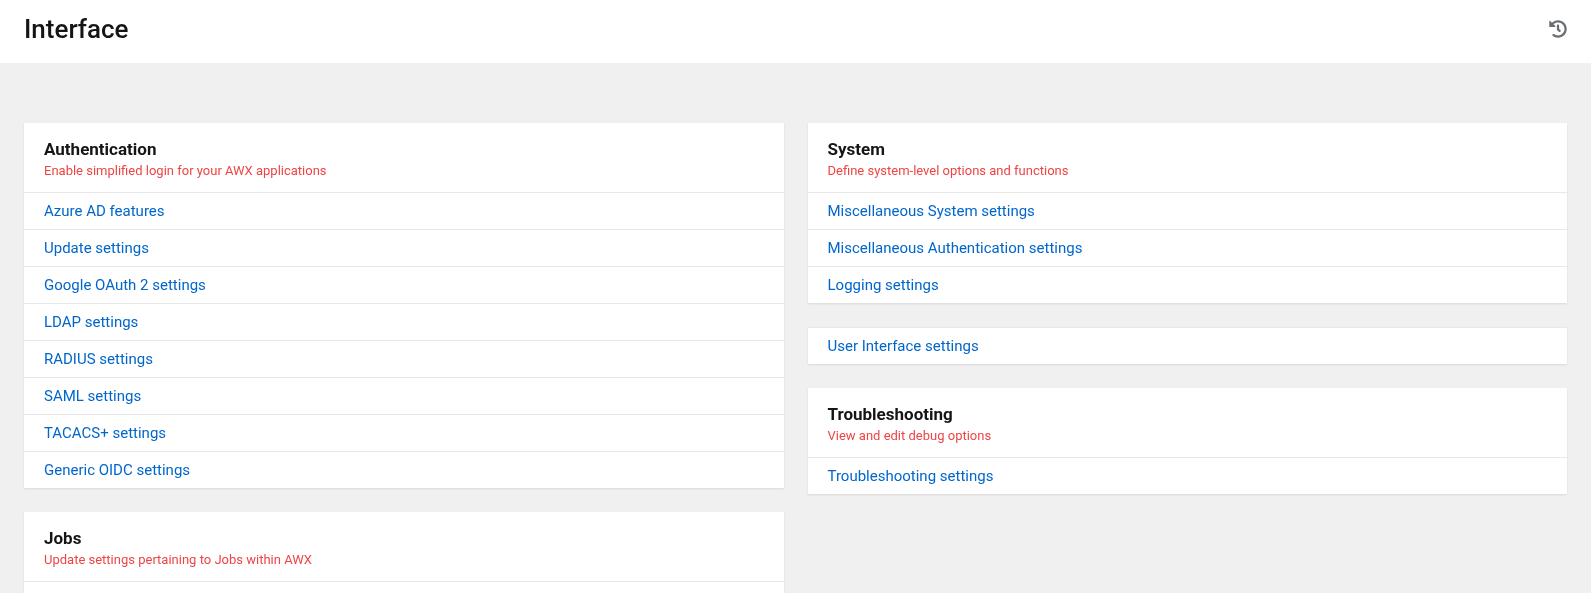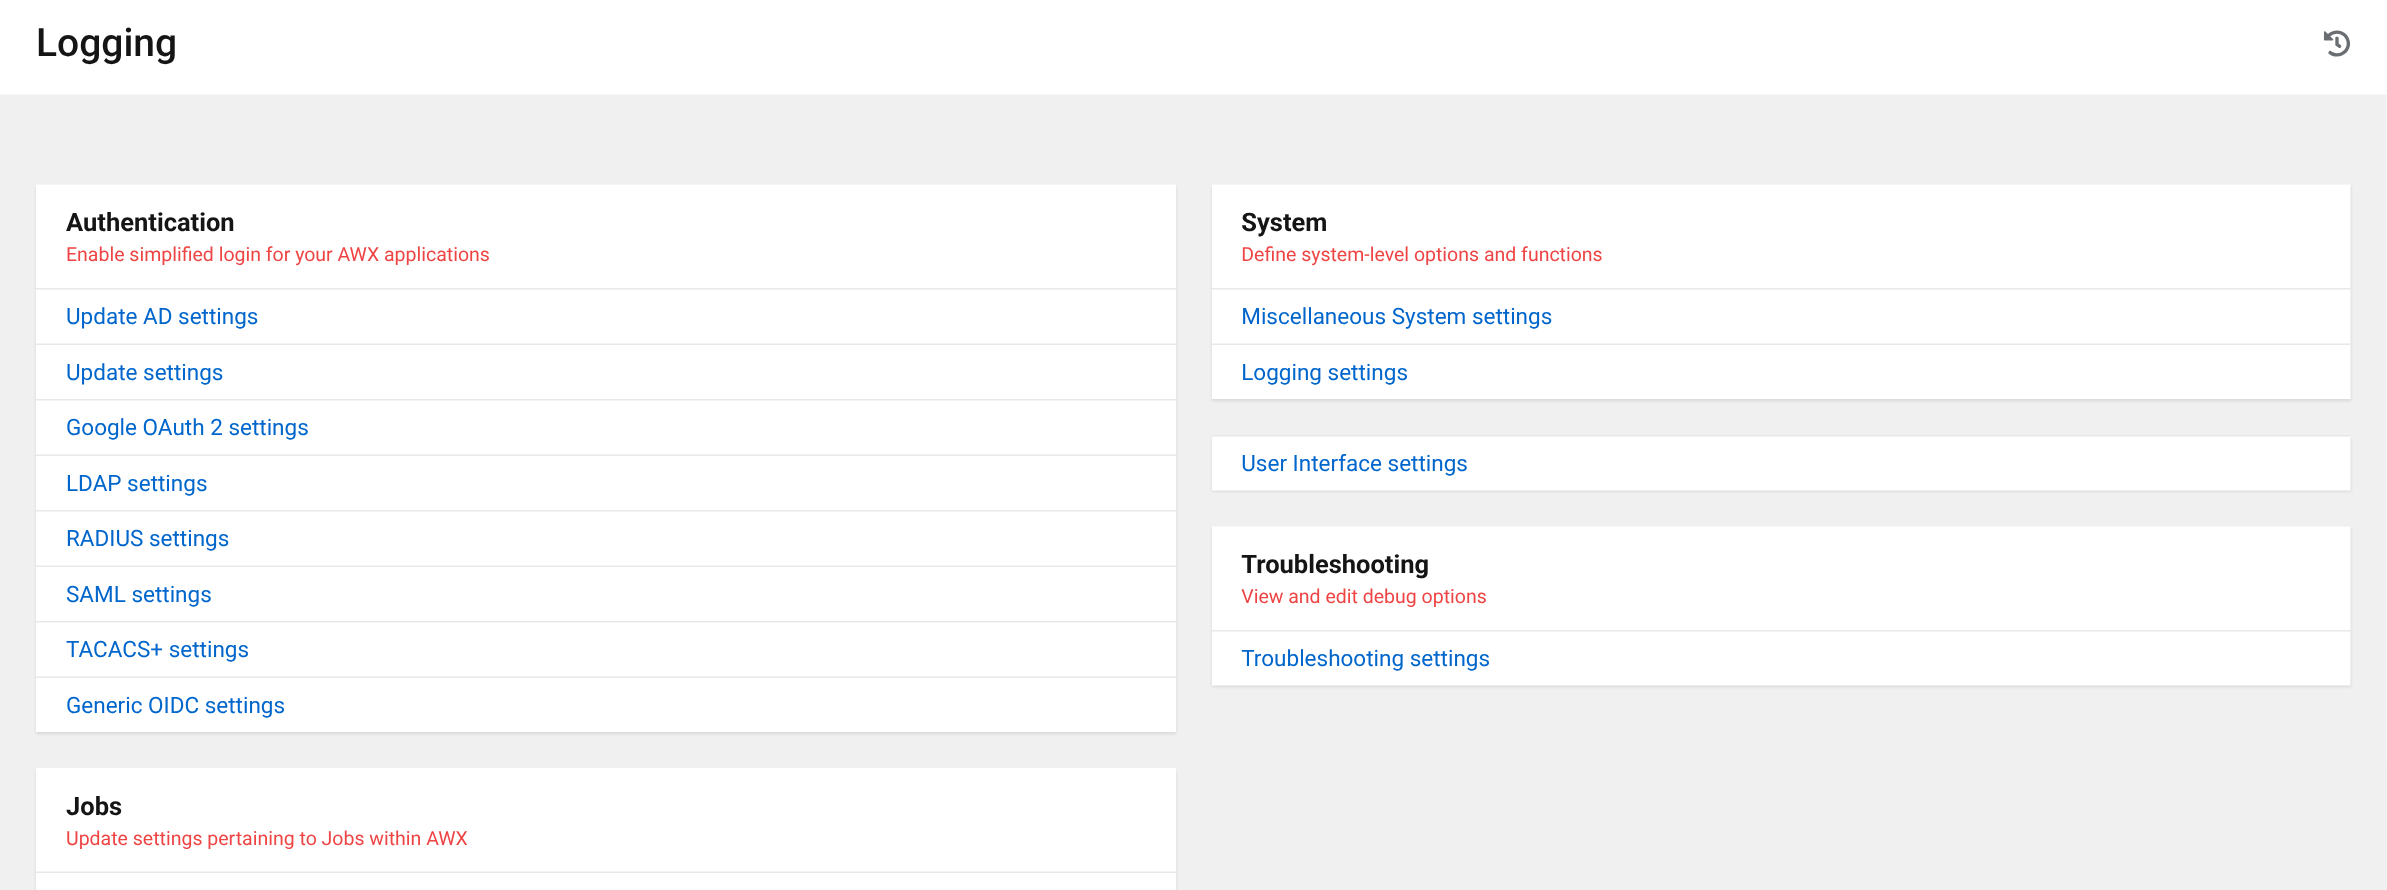--- a/index.html
+++ b/index.html
@@ -70,37 +70,37 @@
       font-size: 15px;
       color: #0066cc;
       text-decoration: none;
       cursor: pointer;
     }
   </style>
 </head>
 <body>
 
 <div class="page-header">
-  <h1 class="page-title">Logging</h1>
+  <h1 class="page-title">Interface</h1>
   <span class="history-icon">
     <svg viewBox="0 0 512 512" fill="currentColor" width="18" height="18">
       <path d="M504 255.531c.253 136.64-111.18 248.372-247.82 248.468-59.015.042-113.223-20.53-155.822-54.911-11.077-8.94-11.905-25.541-1.839-35.607l11.267-11.267c8.609-8.609 22.353-9.551 31.891-1.984C173.062 425.135 212.781 440 256 440c101.705 0 184-82.311 184-184 0-101.705-82.311-184-184-184-48.814 0-93.149 18.969-126.068 49.932l50.754 50.754c10.08 10.08 2.941 27.314-11.313 27.314H24c-8.837 0-16-7.163-16-16V38.627c0-14.254 17.234-21.393 27.314-11.314l49.372 49.372C129.209 34.136 189.552 8 256 8c136.81 0 247.747 110.78 248 247.531zm-180.912 78.784l9.823-12.63c8.138-10.463 6.253-25.542-4.21-33.679L288 256.349V152c0-13.255-10.745-24-24-24h-16c-13.255 0-24 10.745-24 24v135.651l65.409 50.874c10.463 8.137 25.541 6.253 33.679-4.21z"></path>
     </svg>
   </span>
 </div>
 
 <div class="content-area">
   <div class="column" id="left-column">
       <div class="card">
         <div class="card-header">
           <div class="card-title">Authentication</div>
           <div class="card-description">Enable simplified login for your AWX applications</div>
         </div>
         <div class="card-links">
-          <a class="card-link">Update AD settings</a>
+          <a class="card-link">Azure AD features</a>
           <a class="card-link">Update settings</a>
           <a class="card-link">Google OAuth 2 settings</a>
           <a class="card-link">LDAP settings</a>
           <a class="card-link">RADIUS settings</a>
           <a class="card-link">SAML settings</a>
           <a class="card-link">TACACS+ settings</a>
           <a class="card-link">Generic OIDC settings</a>
         </div>
       </div>
       <div class="card">
@@ -114,20 +114,21 @@
       </div>
     </div>
   <div class="column" id="right-column">
       <div class="card">
         <div class="card-header">
           <div class="card-title">System</div>
           <div class="card-description">Define system-level options and functions</div>
         </div>
         <div class="card-links">
           <a class="card-link">Miscellaneous System settings</a>
+          <a class="card-link">Miscellaneous Authentication settings</a>
           <a class="card-link">Logging settings</a>
         </div>
       </div>
       <div class="card">
         <div class="card-links">
           <a class="card-link">User Interface settings</a>
         </div>
       </div>
       <div class="card">
         <div class="card-header">

